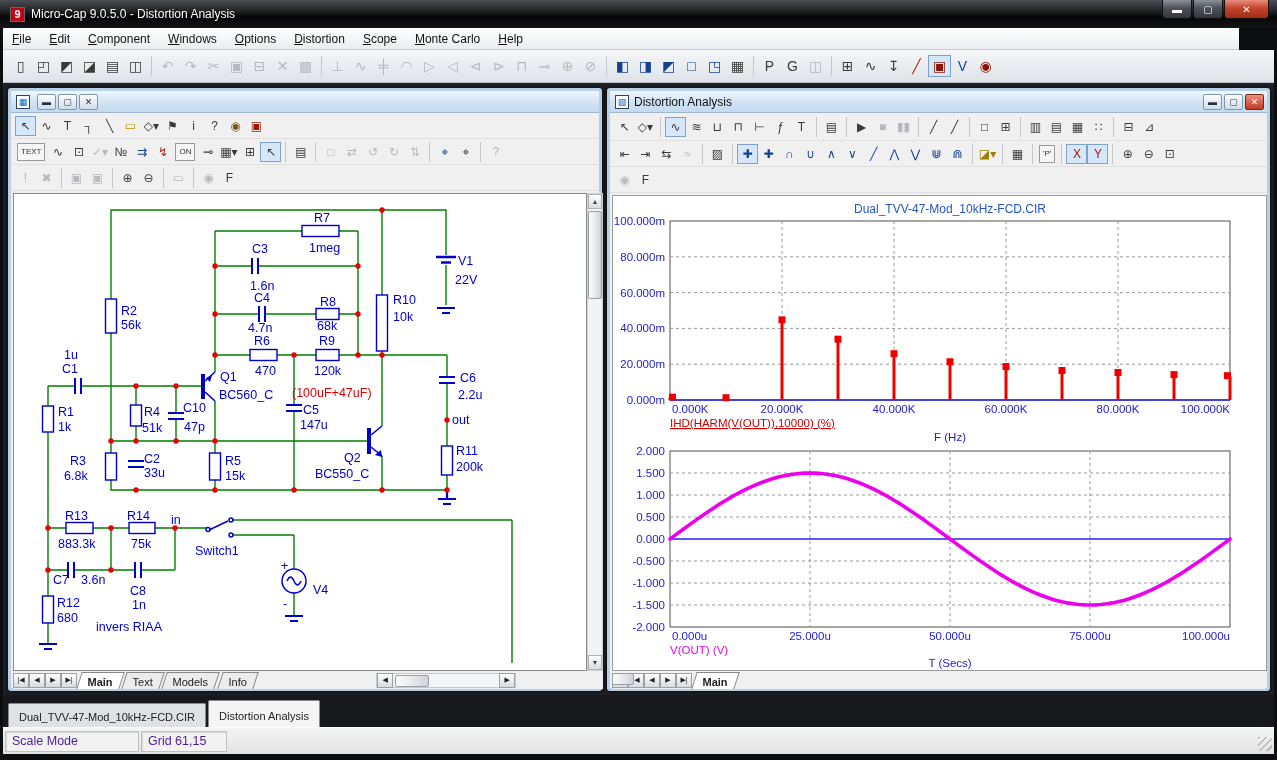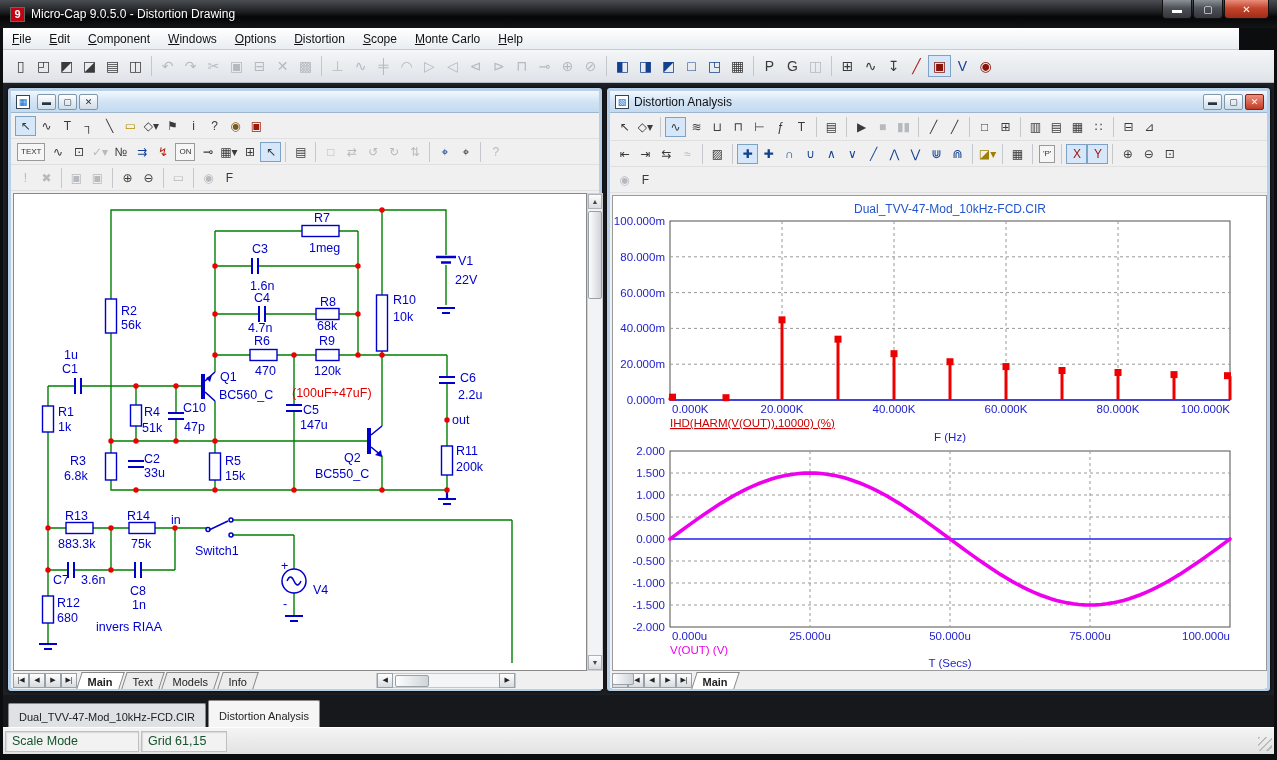--- a/index.html
+++ b/index.html
@@ -63,32 +63,32 @@
   
   #chart-area{position:absolute;left:2px;top:104px;width:655px;height:476px;background:#fff;border:1px solid #9a9a9a;}
   
   #doctabs{position:absolute;left:3px;top:695px;width:1271px;height:32px;background:#16181c;display:flex;align-items:flex-end;padding-left:5px;}
   .dtab{height:24px;padding:3px 10px 0;border:1px solid #888;border-bottom:none;background:#dfe1e4;font-size:11px;
     color:#222;margin-right:2px;border-radius:2px 2px 0 0;display:flex;align-items:center;}
   .dtab.on{background:#f5f5f5;height:27px;font-size:11px;}
   #statusbar{position:absolute;left:3px;top:727px;width:1271px;height:27px;background:linear-gradient(#f4f4f4,#e2e2e2);
     display:flex;align-items:center;border-top:1px solid #fff;}
   .spanel{height:21px;border:1px solid #c0c0c0;box-shadow:inset 1px 1px 1px #d8d8d8;display:flex;align-items:center;
-    padding:0 6px;margin-left:2px;font-size:12.5px;color:#14532d;background:#f2f2f2;}
+    padding:0 6px;margin-left:2px;font-size:12.5px;color:#4c1d95;background:#f2f2f2;}
   #grip{position:absolute;right:2px;bottom:3px;width:14px;height:14px;
     background:repeating-linear-gradient(135deg,#bbb 0 2px,transparent 2px 5px);}
   text{font-family:"Liberation Sans","DejaVu Sans",sans-serif;}
 </style>
 </head>
 <body>
 
 <div id="frame">
   <div id="titlebar">
     <div id="app-icon">9</div>
-    <div id="title-text">Micro-Cap 9.0.5.0 - Distortion Drawing</div>
+    <div id="title-text">Micro-Cap 9.0.5.0 - Distortion Analysis</div>
     <div id="caption-btns">
       <div class="cap-btn">▬</div>
       <div class="cap-btn">▢</div>
       <div class="cap-btn close">✕</div>
     </div>
   </div>
 
   <div id="menubar">
       <span class="menu-item"><u>F</u>ile</span>
       <span class="menu-item"><u>E</u>dit</span>

